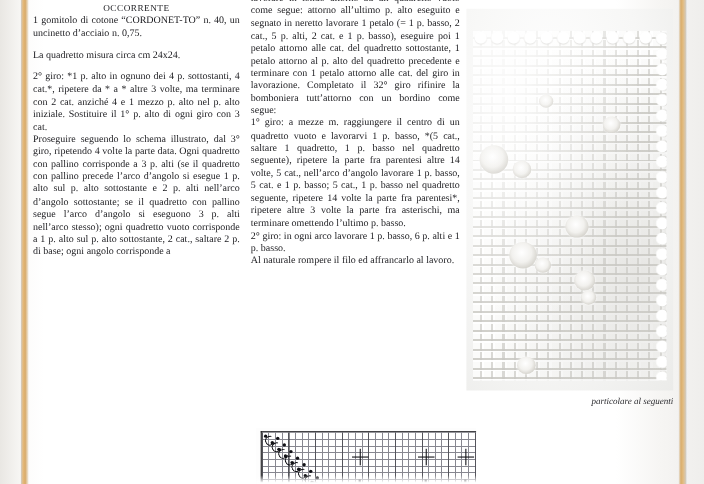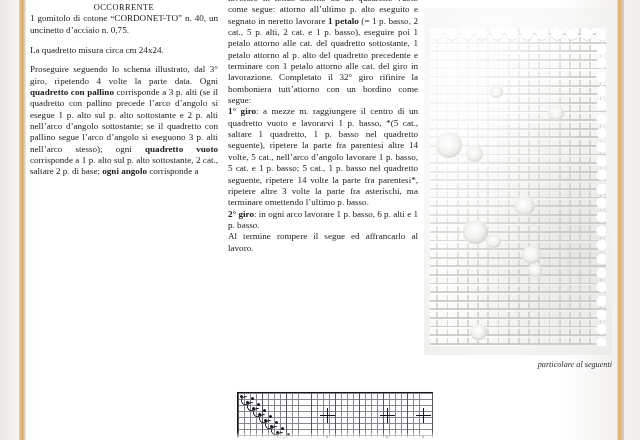--- a/index.html
+++ b/index.html
@@ -43,21 +43,21 @@
 
   .occorrente{
     text-align:center;
     letter-spacing:.45px;
     font-size:8.4px;
     margin:0 0 1px 0;
     color:#232327;
   }
   .col p{ margin:0; }
   .gap{ height:8.5px; }
-  b{ font-weight:bold; }
+  b{ font-weight:normal; }
 
   
   .photo{
     position:absolute;left:424px;top:8px;width:188px;height:347px;
     background:
       
       radial-gradient(ellipse at 40% 30%, #ffffff 0%, #f7f7f6 55%, #ebebe9 100%);
     overflow:hidden;
   }
   .photo-inner{
@@ -191,28 +191,29 @@
 
   <div class="col col-left">
     <p class="occorrente">OCCORRENTE</p>
 
     <p>1 gomitolo di cotone “CORDONET-TO” n. 40, un uncinetto d’acciaio n. 0,75.</p>
     <div class="gap"></div>
 
     <p>La quadretto misura circa cm 24x24.</p>
     <div class="gap"></div>
 
+    <p><b>2° giro</b>: *1 p. alto in ognuno dei 4 p. sottostanti, 4 cat.*, ripetere da * a * altre 3 volte, ma terminare con 2 cat. anziché 4 e 1 mezzo p. alto nel p. alto iniziale. Sostituire il 1° p. alto di ogni giro con 3 cat.</p>
     <p>Proseguire seguendo lo schema illustrato, dal 3° giro, ripetendo 4 volte la parte data. Ogni <b>quadretto con pallino</b> corrisponde a 3 p. alti (se il quadretto con pallino precede l’arco d’angolo si esegue 1 p. alto sul p. alto sottostante e 2 p. alti nell’arco d’angolo sottostante; se il quadretto con pallino segue l’arco d’angolo si eseguono 3 p. alti nell’arco stesso); ogni <b>quadretto vuoto</b> corrisponde a 1 p. alto sul p. alto sottostante, 2 cat., saltare 2 p. di base; <b>ogni angolo</b> corrisponde a</p>
   </div>
 
   <div class="col col-right">
     <p>lavorare in tondo attorno ad un quadretto vuoto come segue: attorno all’ultimo p. alto eseguito e segnato in neretto lavorare <b>1 petalo</b> (= 1 p. basso, 2 cat., 5 p. alti, 2 cat. e 1 p. basso), eseguire poi 1 petalo attorno alle cat. del quadretto sottostante, 1 petalo attorno al p. alto del quadretto precedente e terminare con 1 petalo attorno alle cat. del giro in lavorazione. Completato il 32° giro rifinire la bomboniera tutt’attorno con un bordino come segue:</p>
     <p><b>1° giro</b>: a mezze m. raggiungere il centro di un quadretto vuoto e lavorarvi 1 p. basso, *(5 cat., saltare 1 quadretto, 1 p. basso nel quadretto seguente), ripetere la parte fra parentesi altre 14 volte, 5 cat., nell’arco d’angolo lavorare 1 p. basso, 5 cat. e 1 p. basso; 5 cat., 1 p. basso nel quadretto seguente, ripetere 14 volte la parte fra parentesi*, ripetere altre 3 volte la parte fra asterischi, ma terminare omettendo l’ultimo p. basso.</p>
     <p><b>2° giro</b>: in ogni arco lavorare 1 p. basso, 6 p. alti e 1 p. basso.</p>
-    <p>Al termine rompere il segue ed affrancarlo al lavoro.</p>
+    <p>Al naturale rompere il filo ed affrancarlo al lavoro.</p>
   </div>
 
   <div class="photo">
     <div class="photo-inner">
       <div class="mesh"></div>
       <div class="mesh-shade"></div>
 
       <div class="flower" style="left:6px;top:104px;width:26px;height:26px;"></div>
       <div class="flower" style="left:36px;top:118px;width:17px;height:16px;"></div>
       <div class="flower" style="left:84px;top:168px;width:21px;height:20px;"></div>

